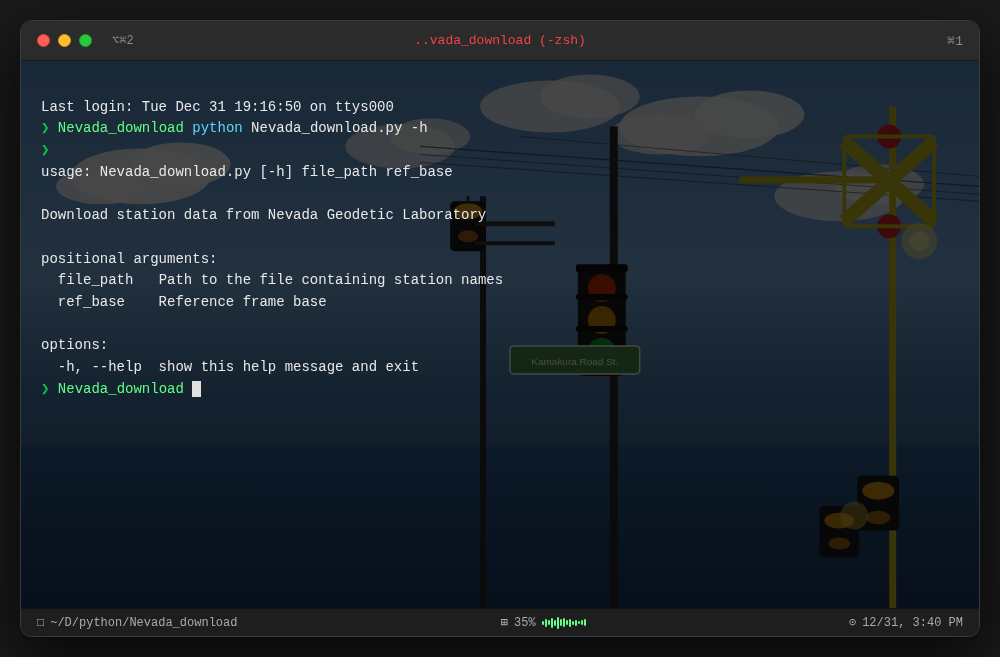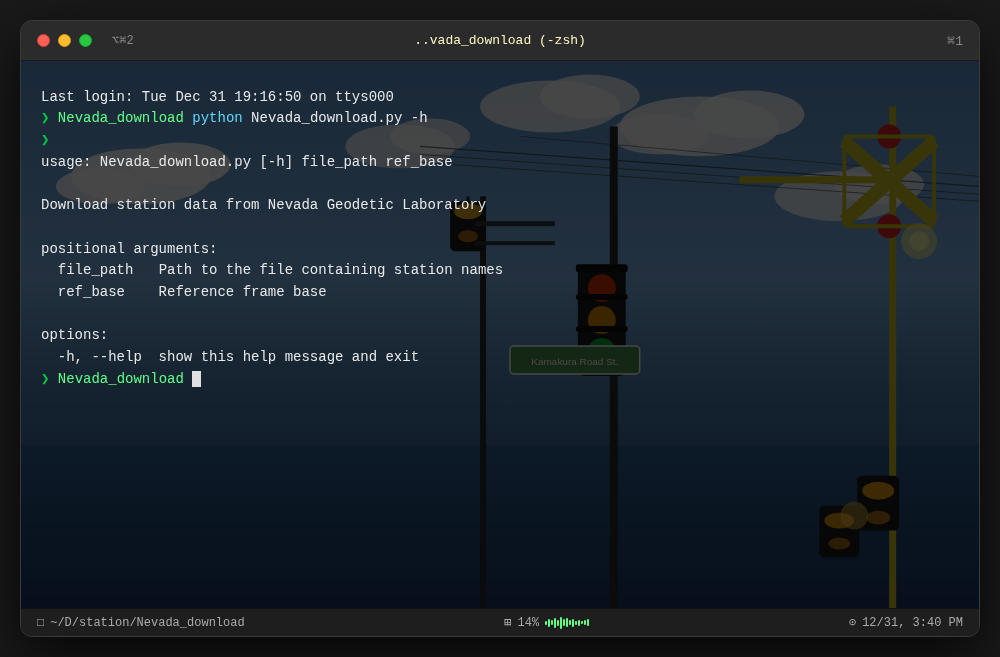--- a/index.html
+++ b/index.html
@@ -54,21 +54,21 @@
     .traffic-light.minimize { background: #febc2e; border: 1px solid #d9a01a; }
     .traffic-light.maximize { background: #28c840; border: 1px solid #1aaa2f; }
 
     .titlebar-shortcut-left {
       color: #888;
       font-size: 12px;
       margin-left: 12px;
     }
 
     .titlebar-center {
-      color: #fef9c3;
+      color: #ef4444;
       font-size: 13px;
       position: absolute;
       left: 50%;
       transform: translateX(-50%);
     }
 
     .titlebar-right {
       color: #888;
       font-size: 13px;
     }
@@ -94,21 +94,21 @@
         #2a4a6a 80%,
         #1a3a5a 100%
       );
     }
 
     
     .terminal-overlay {
       position: absolute;
       inset: 0;
       background: rgba(0, 0, 0, 0.72);
-      padding: 4px 20px 0 20px;
+      padding: 14px 20px 0 20px;
     }
 
     .terminal-text {
       font-size: 14px;
       line-height: 1.55;
       color: #e0e0e0;
       white-space: pre;
     }
 
     .color-white { color: #e8e8e8; }
@@ -311,25 +311,25 @@
 
 <span class="color-white">options:</span>
 <span class="color-white">  -h, --help  show this help message and exit</span>
 <span class="color-green">❯ </span><span class="color-green-bright">Nevada_download</span><span class="color-white"> </span><span class="cursor"></span></div>
     </div>
   </div>
 
   <div class="statusbar">
     <div class="statusbar-left">
       <span>□</span>
-      <span>~/D/station/Nevada_download</span>
+      <span>~/D/python/Nevada_download</span>
     </div>
     <div class="statusbar-center">
       <span>⊞</span>
-      <span>14%</span>
+      <span>35%</span>
       <div class="waveform">
         <div class="waveform-bar" style="height:4px"></div>
         <div class="waveform-bar" style="height:8px"></div>
         <div class="waveform-bar" style="height:5px"></div>
         <div class="waveform-bar" style="height:10px"></div>
         <div class="waveform-bar" style="height:6px"></div>
         <div class="waveform-bar" style="height:12px"></div>
         <div class="waveform-bar" style="height:7px"></div>
         <div class="waveform-bar" style="height:9px"></div>
         <div class="waveform-bar" style="height:5px"></div>

